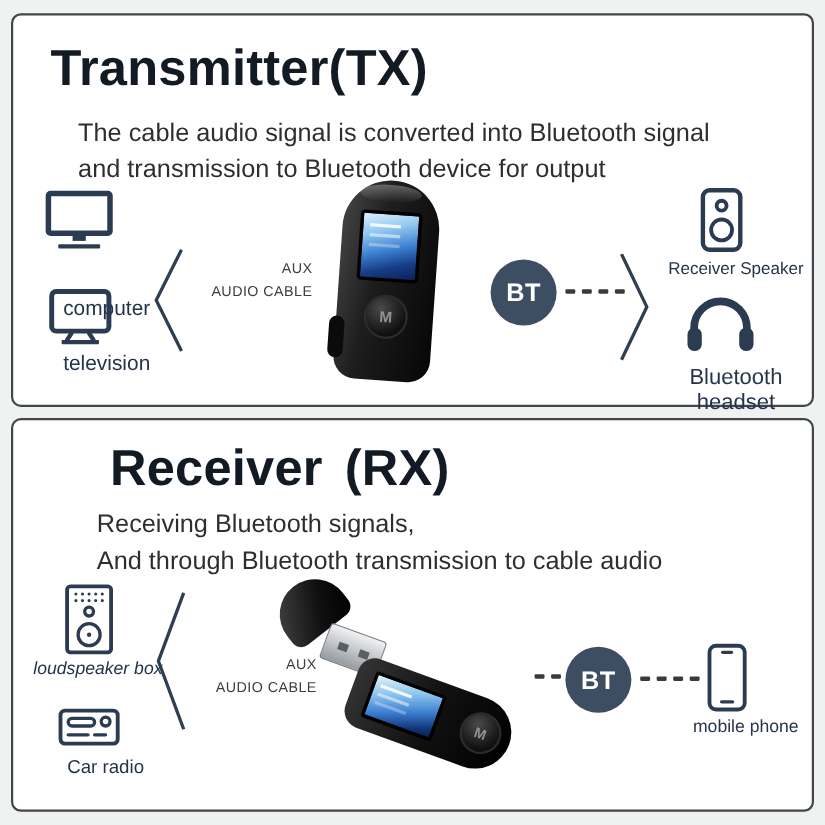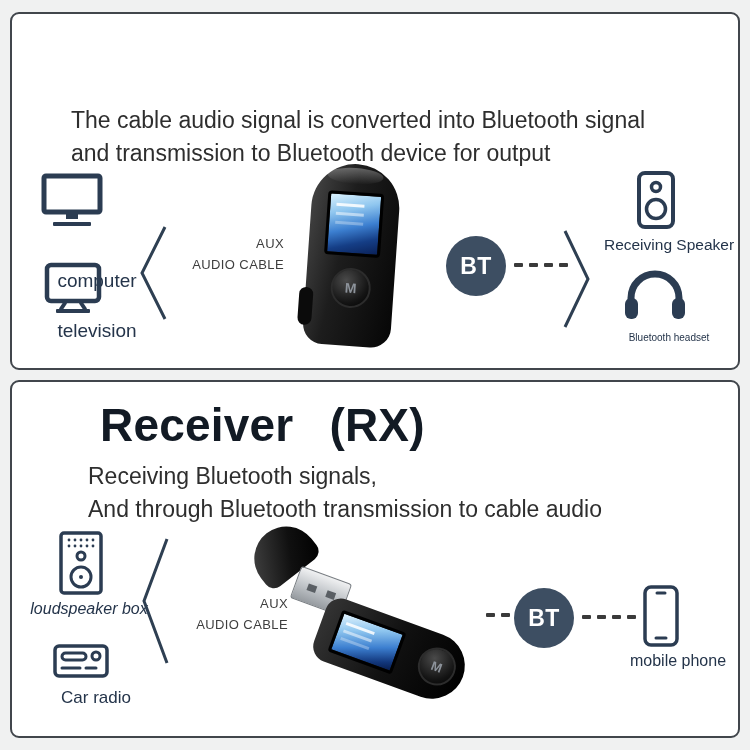--- a/index.html
+++ b/index.html
@@ -18,21 +18,21 @@
   }
   .panel-tx { top:12px; }
   .panel-rx { top:380px; }
 
   .panel-title {
     position:absolute; font-size:46px; font-weight:700; color:#121a24;
     letter-spacing:0.2px; white-space:nowrap;
   }
   .panel-tx .panel-title { left:34px; top:20px; }
   .panel-rx .panel-title { left:88px; top:16px; }
-  .panel-rx .title-suffix { margin-left:36px; }
+  .panel-rx .title-suffix { margin-left:20px; }
 
   .panel-desc { position:absolute; font-size:23px; color:#2e2e2e; line-height:1.42; }
   .panel-tx .panel-desc { left:36px; top:90px;margin-left:23px; }
   .panel-rx .panel-desc { left:76px; top:78px; }
 
   .icon { position:absolute; line-height:0; }
   .item-label { position:absolute; text-align:center; color:#24344a; }
 
   
   .c-icon   { left:28px;  top:158px; }
@@ -40,21 +40,21 @@
   .t-icon   { left:32px;  top:248px; }
   .t-label  { left:20px;  top:306px; width:130px; font-size:19px; }
   .brk-tx-l { left:126px; top:210px; }
   .cable-tx { left:148px; top:220px; width:124px; }
   .bt-tx    { left:434px; top:222px; }
   .dash-tx  { left:502px; top:249px; }
   .brk-tx-r { left:550px; top:214px; }
   .spk-icon { left:624px; top:156px; }
   .spk-label{ left:577px; top:222px; width:160px; font-size:15.5px; }
   .hs-icon  { left:610px; top:254px; }
-  .hs-label { left:577px; top:318px; width:160px; font-size:10px; }
+  .hs-label { left:577px; top:318px; width:160px; font-size:20px; }
 
   
   .ls-icon  { left:46px;  top:148px; }
   .ls-label { left:7px;   top:218px; width:140px; font-size:16px;font-style:italic; }
   .cr-icon  { left:40px;  top:256px; }
   .cr-label { left:14px;  top:306px; width:140px; font-size:17px; }
   .brk-rx-l { left:128px; top:154px; }
   .cable-rx { left:152px; top:212px; width:124px; }
   .dash-rx-pre  { left:474px; top:231px; }
   .bt-rx    { left:502px; top:206px; }
@@ -148,20 +148,21 @@
     box-shadow:0 8px 0 rgba(255,255,255,0.5), 0 16px 0 rgba(255,255,255,0.3);
   }
   .rx-button { right:9px; top:13px; width:38px; height:38px; font-size:13px; }
 </style>
 </head>
 <body>
 
 <div>
 
   <section class="panel panel-tx">
+    <h1 class="panel-title"><span>Transmitter</span><span class="title-suffix">(TX)</span></h1>
 
     <p class="panel-desc">
       <span>The cable audio signal is converted into Bluetooth signal</span><br>
       <span>and transmission to Bluetooth device for output</span>
     </p>
 
     <span class="icon c-icon">
       <svg width="64" height="56" viewBox="0 0 64 56">
         <rect x="4" y="4" width="56" height="36" rx="2" fill="none" stroke="#2b3c52" stroke-width="5"></rect>
         <rect x="26" y="42" width="12" height="5" fill="#2b3c52"></rect>
@@ -208,21 +209,21 @@
       <polyline points="3,3 26,51 3,99" fill="none" stroke="#2e3f52" stroke-width="3"></polyline>
     </svg>
 
     <span class="icon spk-icon">
       <svg width="40" height="60" viewBox="0 0 40 60">
         <rect x="3" y="3" width="34" height="54" rx="6" fill="none" stroke="#2b3c52" stroke-width="4"></rect>
         <circle cx="20" cy="17" r="4.5" fill="none" stroke="#2b3c52" stroke-width="3.5"></circle>
         <circle cx="20" cy="39" r="9.5" fill="none" stroke="#2b3c52" stroke-width="3.5"></circle>
       </svg>
     </span>
-    <div class="item-label spk-label">Receiving Speaker</div>
+    <div class="item-label spk-label">Receiver Speaker</div>
 
     <span class="icon hs-icon">
       <svg width="66" height="54" viewBox="0 0 66 54">
         <path d="M9 44 V30 C9 16.7 19.7 6 33 6 C46.3 6 57 16.7 57 30 V44" fill="none" stroke="#2b3c52" stroke-width="7" stroke-linecap="round"></path>
         <rect x="3" y="30" width="13" height="21" rx="6" fill="#2b3c52"></rect>
         <rect x="50" y="30" width="13" height="21" rx="6" fill="#2b3c52"></rect>
       </svg>
     </span>
     <div class="item-label hs-label">Bluetooth headset</div>
   </section>

